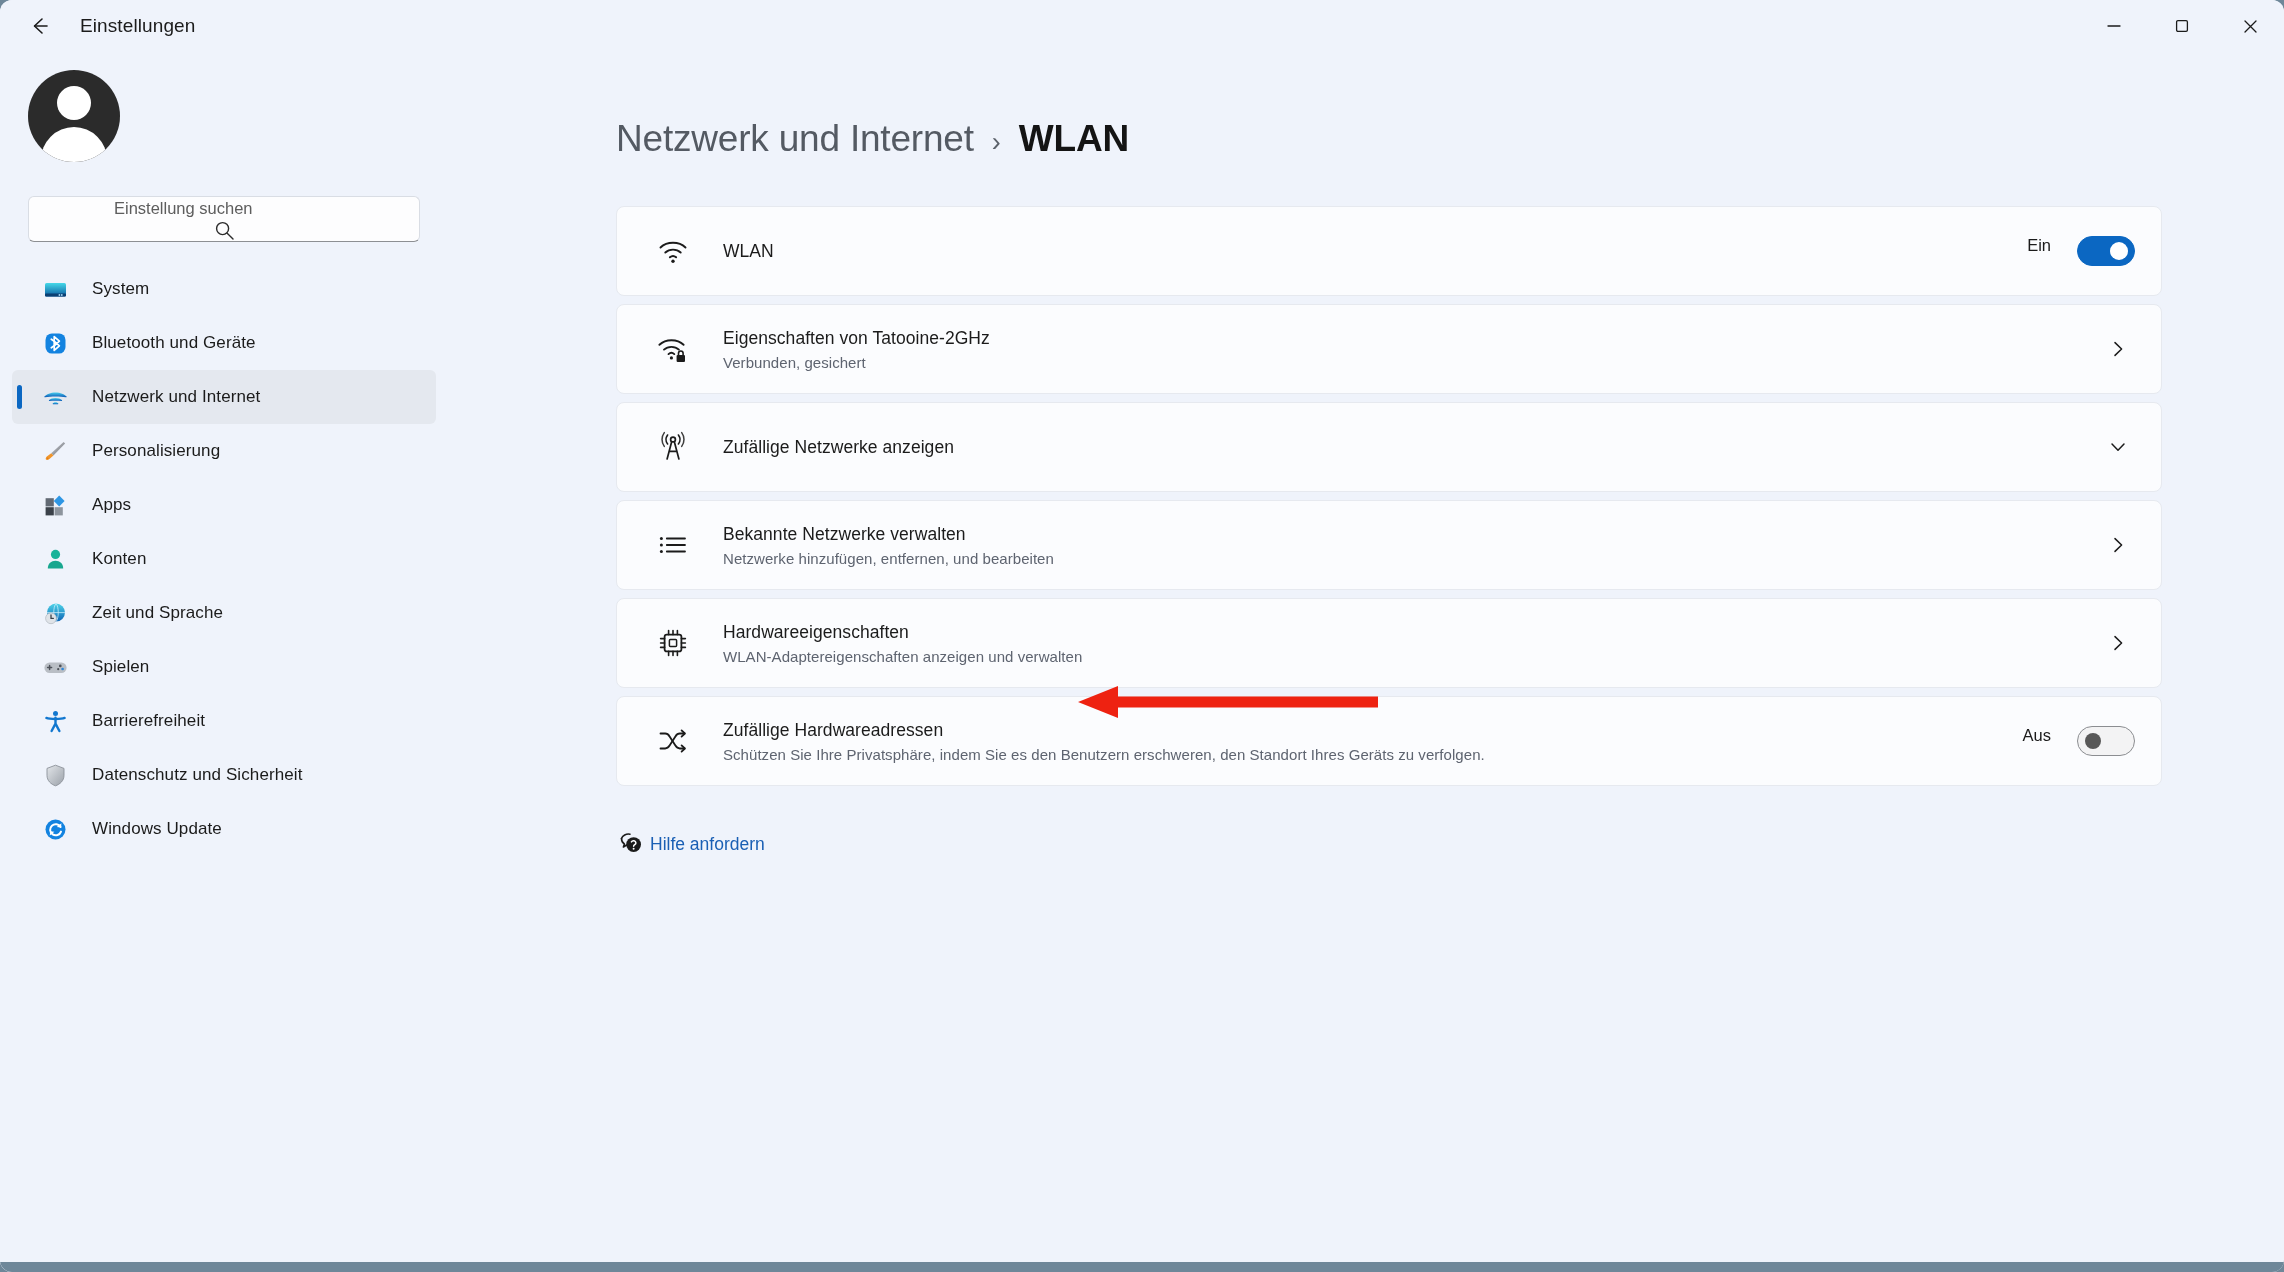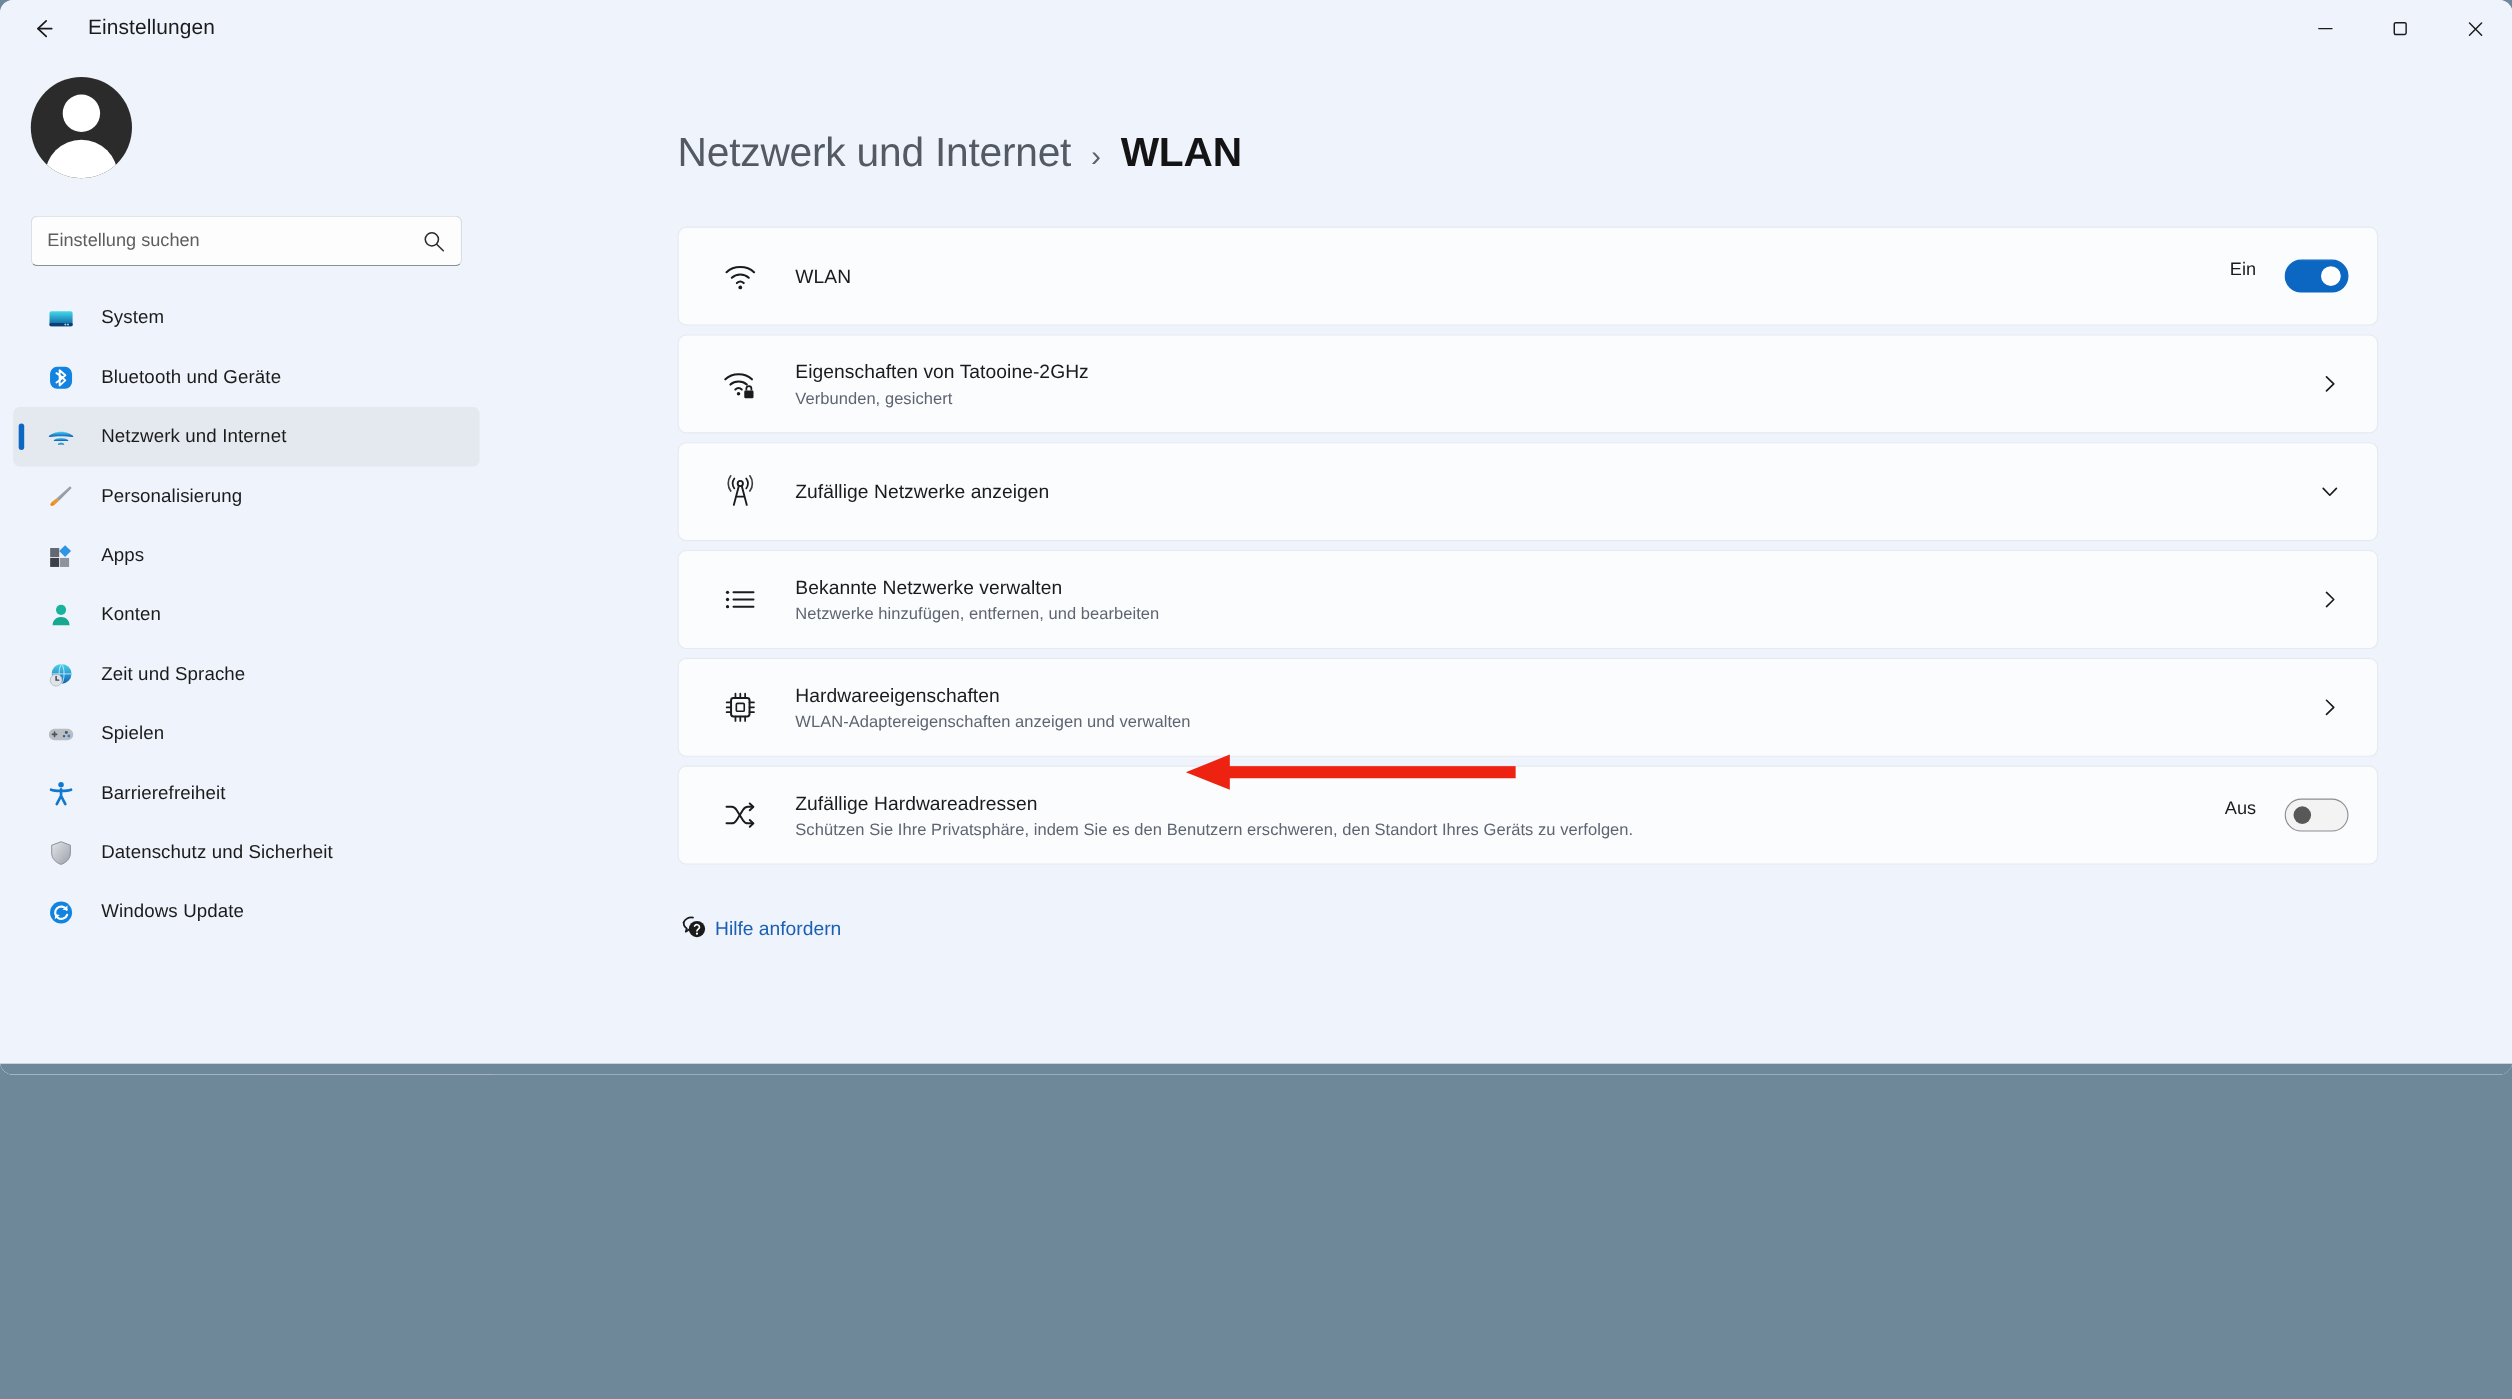--- a/index.html
+++ b/index.html
@@ -5,21 +5,21 @@
   * { box-sizing: border-box; margin: 0; padding: 0; }
   html, body {
     width: 2284px; height: 1272px;
     font-family: "Liberation Sans", sans-serif;
     background: #6e8799;
     overflow: hidden;
   }
   #window {
     position: absolute;
     left: 0; top: 0;
-    width: 2284px; height: 977px;
+    width: 2284px; height: 1272px;
     background: #eff3fb;
     border-radius: 12px;
     overflow: hidden;
     display: flex;
     flex-direction: column;
   }
   
   #titlebar {
     height: 52px;
     flex: 0 0 52px;
@@ -93,20 +93,21 @@
   #search-wrap {
     margin: 34px 28px 0 28px;
     height: 46px;
     background: #fdfdfe;
     border: 1px solid #d9dde4;
     border-bottom: 1.6px solid #8d8f93;
     border-radius: 6px;
     display: flex;
     align-items: center;
     padding: 0 14px;
+    flex-direction: column;
   }
   #search-input {
     flex: 1 1 auto;
     border: none;
     outline: none;
     background: transparent;
     font-family: "Liberation Sans", sans-serif;
     font-size: 16.5px;
     color: #1b1b1b;
   }

